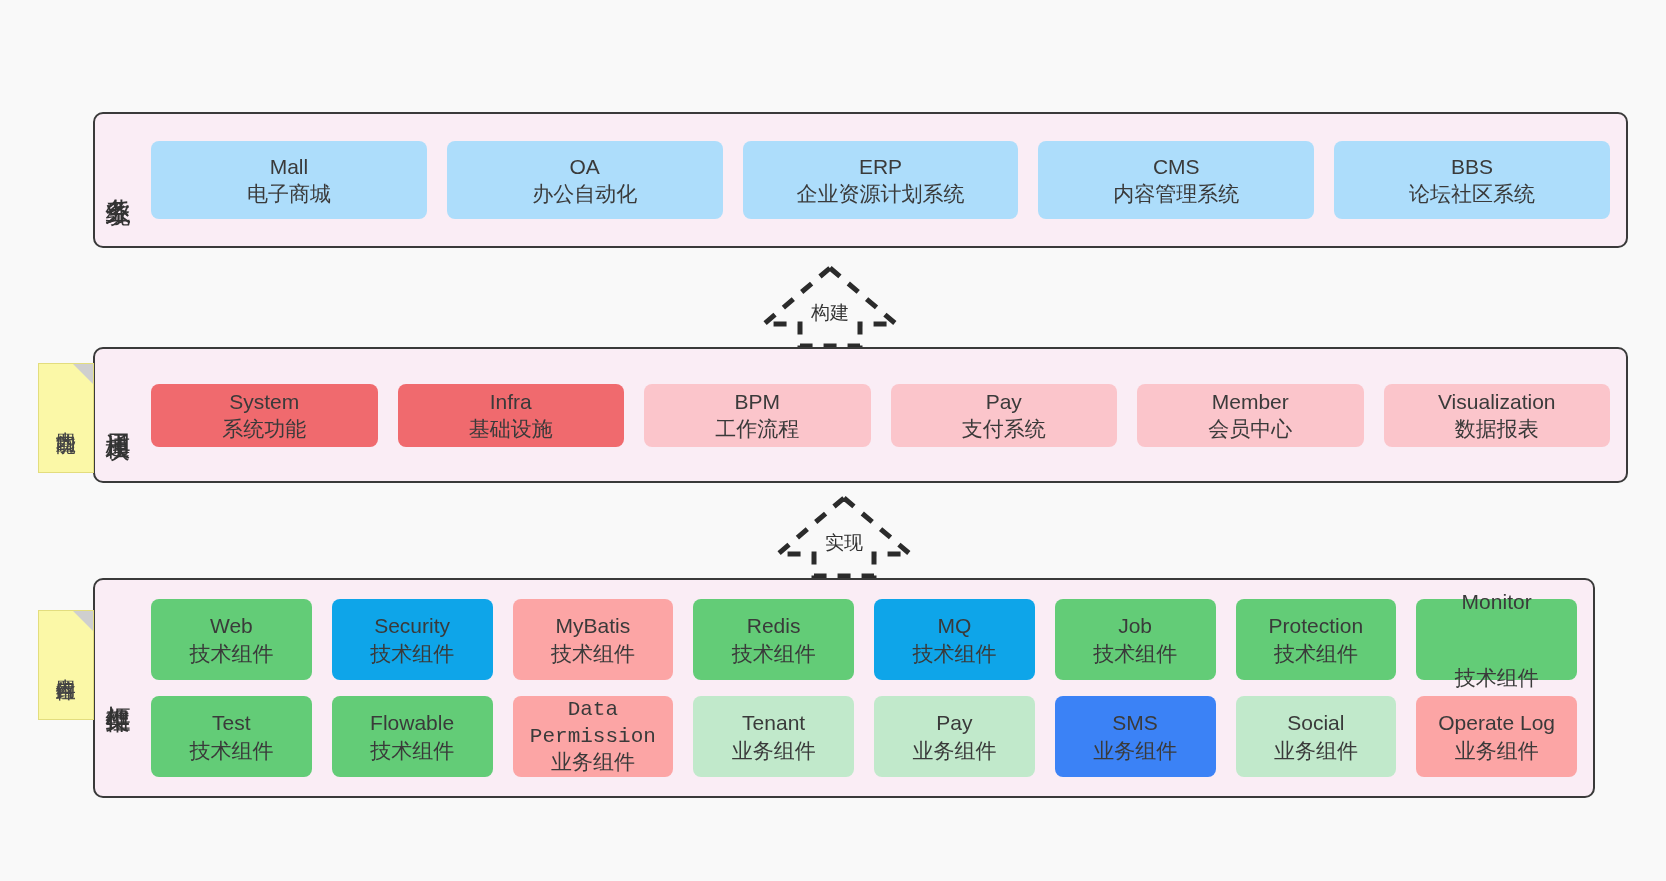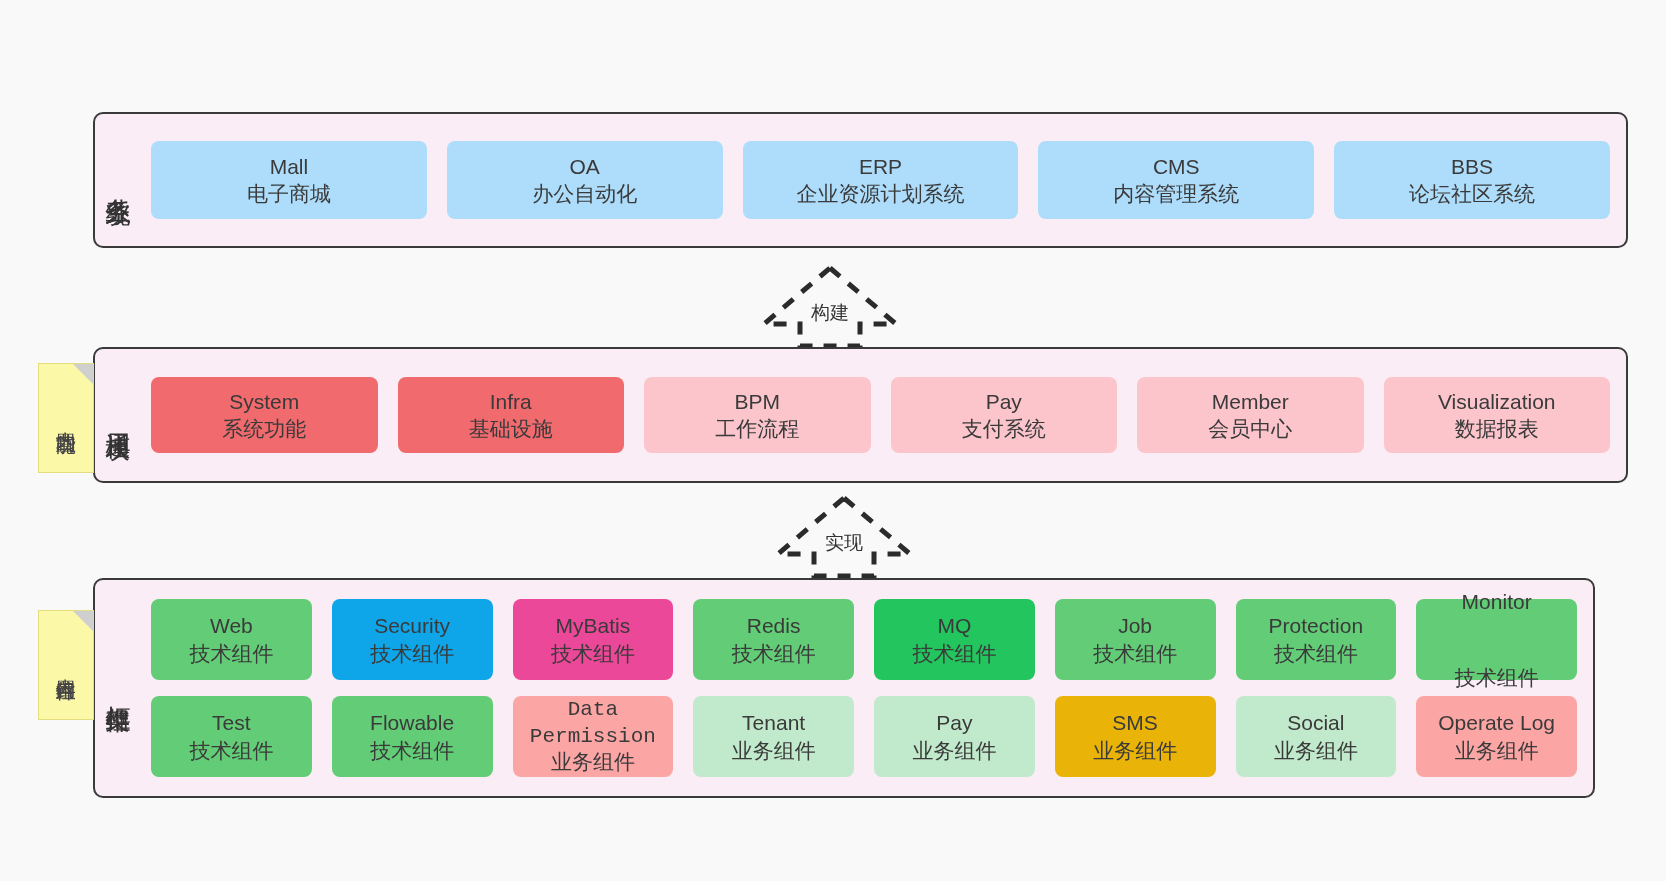--- a/index.html
+++ b/index.html
@@ -67,21 +67,21 @@
   .cell .l1{display:block;}
   .cell .l2{display:block;}
 
   
   #layer-business{left:93px;top:112px;width:1535px;height:136px;}
   #layer-business .row{height:78px;}
   #layer-business .cell{background:#ADDDFB;}
 
   
   #layer-modules{left:93px;top:347px;width:1535px;height:136px;}
-  #layer-modules .row{height:76px;}
+  #layer-modules .row{height:63px;}
 
   
   #layer-framework{left:93px;top:578px;width:1502px;height:220px;}
   #layer-framework .layer-body{gap:16px;padding:14px 16px 14px 10px;}
   #layer-framework .row{height:81px;}
 
   
   .note{
     position:absolute;
     width:56px;
@@ -209,29 +209,29 @@
 
       <div class="row">
         <div class="cell" style="background: rgb(99, 204, 119);">
           <span class="l1">Web</span>
           <span class="l2">技术组件</span>
         </div>
         <div class="cell" style="background: #0ea5e9; text-align: center;">
           <span class="l1">Security</span>
           <span class="l2">技术组件</span>
         </div>
-        <div class="cell" style="background: #ec4899;">
+        <div class="cell" style="background: #fca5a5;">
           <span class="l1">MyBatis</span>
           <span class="l2">技术组件</span>
         </div>
         <div class="cell" style="background: rgb(99, 204, 119);">
           <span class="l1">Redis</span>
           <span class="l2">技术组件</span>
         </div>
-        <div class="cell" style="background: #22c55e;">
+        <div class="cell" style="background: #0ea5e9;">
           <span class="l1">MQ</span>
           <span class="l2">技术组件</span>
         </div>
         <div class="cell" style="background: rgb(99, 204, 119);">
           <span class="l1">Job</span>
           <span class="l2">技术组件</span>
         </div>
         <div class="cell" style="background: rgb(99, 204, 119);">
           <span class="l1">Protection</span>
           <span class="l2">技术组件</span>
@@ -256,21 +256,21 @@
           <span class="l2">业务组件</span>
         </div>
         <div class="cell" style="background: rgb(193, 233, 203);">
           <span class="l1">Tenant</span>
           <span class="l2">业务组件</span>
         </div>
         <div class="cell" style="background: rgb(193, 233, 203);">
           <span class="l1">Pay</span>
           <span class="l2">业务组件</span>
         </div>
-        <div class="cell" style="background: #eab308; justify-content: center;">
+        <div class="cell" style="background: #3b82f6; justify-content: center;">
           <span class="l1">SMS</span>
           <span class="l2">业务组件</span>
         </div>
         <div class="cell" style="background: rgb(193, 233, 203);">
           <span class="l1">Social</span>
           <span class="l2">业务组件</span>
         </div>
         <div class="cell" style="background: #fca5a5;">
           <span class="l1">Operate Log</span>
           <span class="l2">业务组件</span>

